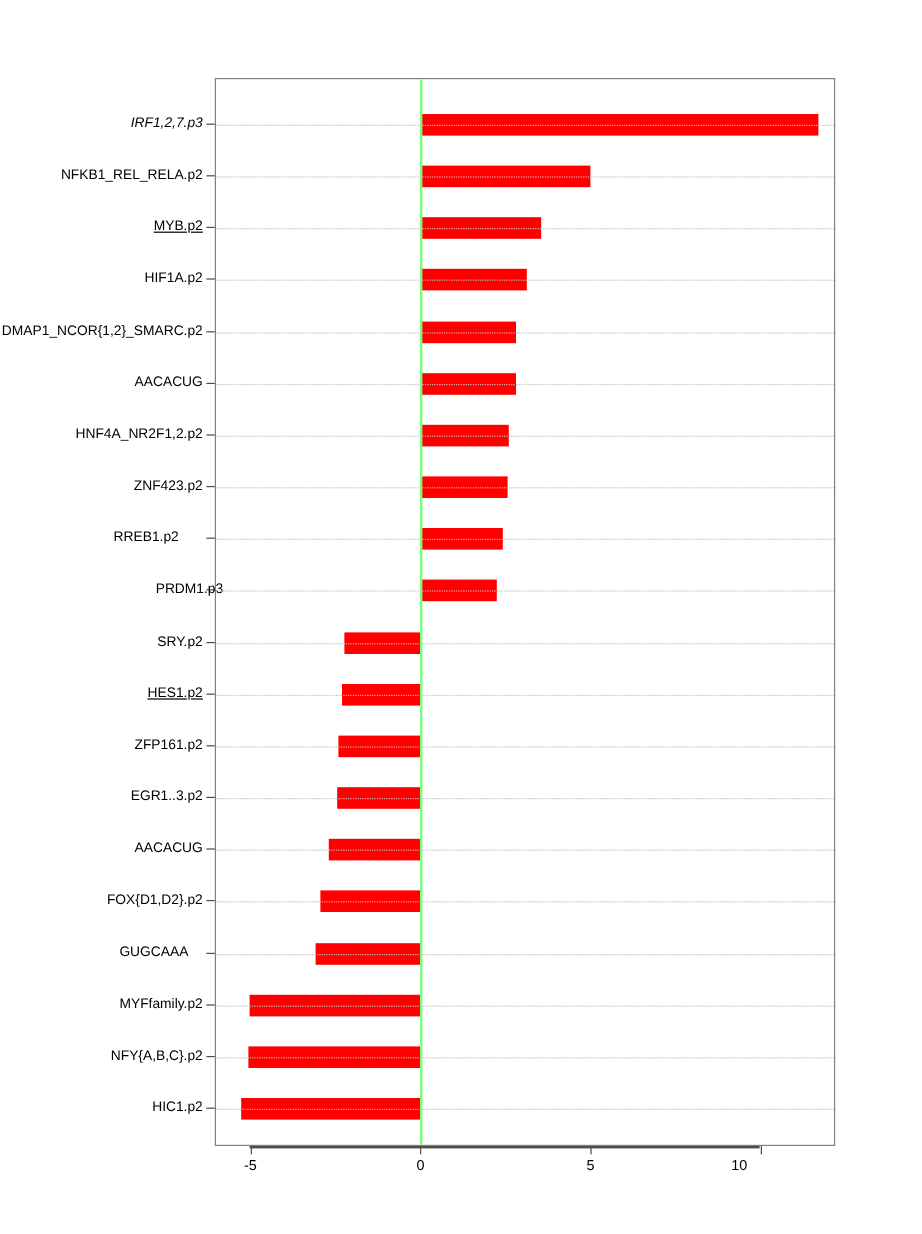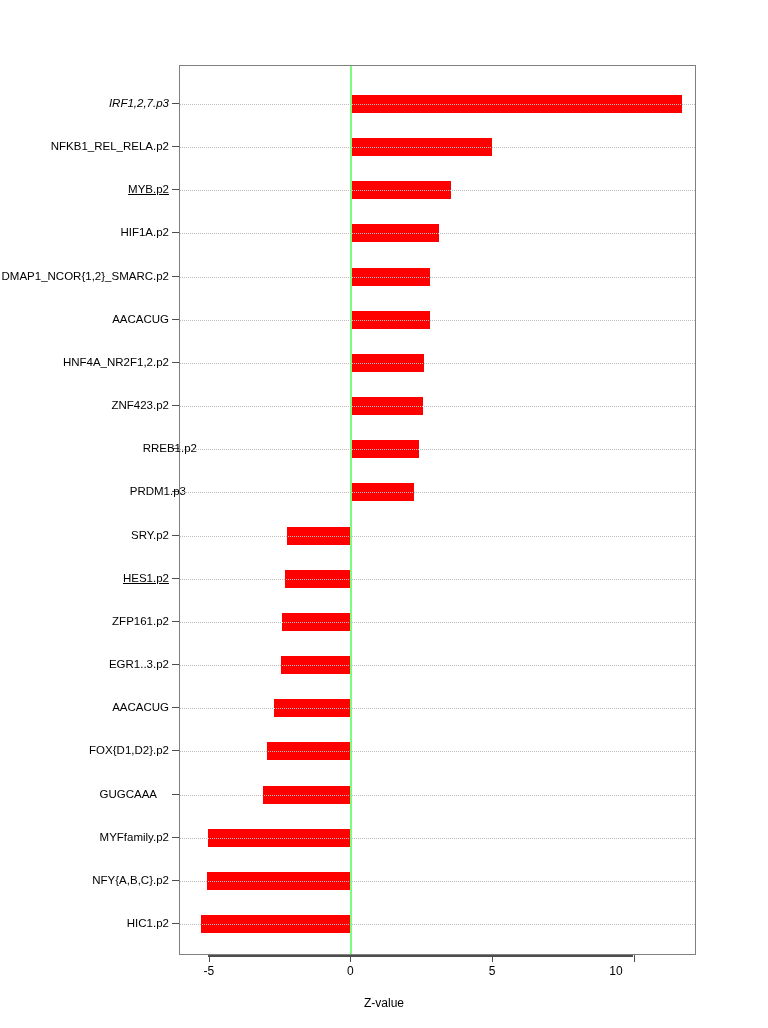--- a/index.html
+++ b/index.html
@@ -181,40 +181,39 @@
         <div class="bar" style="left: 28.3288px; width: 143.06px; top: 762.684px;"></div>
         <div class="gridline" style="top: 771.684px;"></div>
         <div class="bar" style="left: 27.1956px; width: 144.193px; top: 805.842px;"></div>
         <div class="gridline" style="top: 814.842px;"></div>
         <div class="bar" style="left: 21.2466px; width: 150.142px; top: 849px;"></div>
         <div class="gridline" style="top: 858px;"></div>
       </div>
   </div>
 
   <div id="x-axis-line"></div>
-  <div id="xlabel">Z-value</div>
 
 <div class="ytick-mark" style="top: 103px;"></div>
     <div class="ytick-label" style="top: 97px; right: 599px; font-style: italic;">IRF1,2,7.p3</div>
     <div class="ytick-mark" style="top: 146.158px;"></div>
     <div class="ytick-label" style="top: 140.158px; right: 599px;">NFKB1_REL_RELA.p2</div>
     <div class="ytick-mark" style="top: 189.316px;"></div>
     <div class="ytick-label" style="top: 183.316px; right: 599px; text-decoration: underline;">MYB.p2</div>
     <div class="ytick-mark" style="top: 232.474px;"></div>
     <div class="ytick-label" style="top: 226.474px; right: 599px;">HIF1A.p2</div>
     <div class="ytick-mark" style="top: 275.632px;"></div>
     <div class="ytick-label" style="top: 269.632px; right: 599px;">DMAP1_NCOR{1,2}_SMARC.p2</div>
     <div class="ytick-mark" style="top: 318.789px;"></div>
     <div class="ytick-label" style="top: 312.789px; right: 599px;">AACACUG</div>
     <div class="ytick-mark" style="top: 361.947px;"></div>
     <div class="ytick-label" style="top: 355.947px; right: 599px;">HNF4A_NR2F1,2.p2</div>
     <div class="ytick-mark" style="top: 405.105px;"></div>
     <div class="ytick-label" style="top: 399.105px; right: 599px; margin-left: 12px;">ZNF423.p2</div>
     <div class="ytick-mark" style="top: 448.263px;"></div>
-    <div class="ytick-label" style="top: 442.263px; right: 571px; margin-left: 28px;">RREB1.p2</div>
+    <div class="ytick-label" style="top: 442.263px; right: 619px; margin-left: 28px;">RREB1.p2</div>
     <div class="ytick-mark" style="top: 491.421px;"></div>
     <div class="ytick-label" style="top: 485.421px; right: 582px;">PRDM1.p3</div>
     <div class="ytick-mark" style="top: 534.579px;"></div>
     <div class="ytick-label" style="top: 528.579px; right: 599px;">SRY.p2</div>
     <div class="ytick-mark" style="top: 577.737px;"></div>
     <div class="ytick-label" style="top: 571.737px; right: 599px; text-decoration: underline;">HES1.p2</div>
     <div class="ytick-mark" style="top: 620.895px;"></div>
     <div class="ytick-label" style="top: 614.895px; right: 599px;">ZFP161.p2</div>
     <div class="ytick-mark" style="top: 664.053px;"></div>
     <div class="ytick-label" style="top: 658.053px; right: 599px;">EGR1..3.p2</div>

